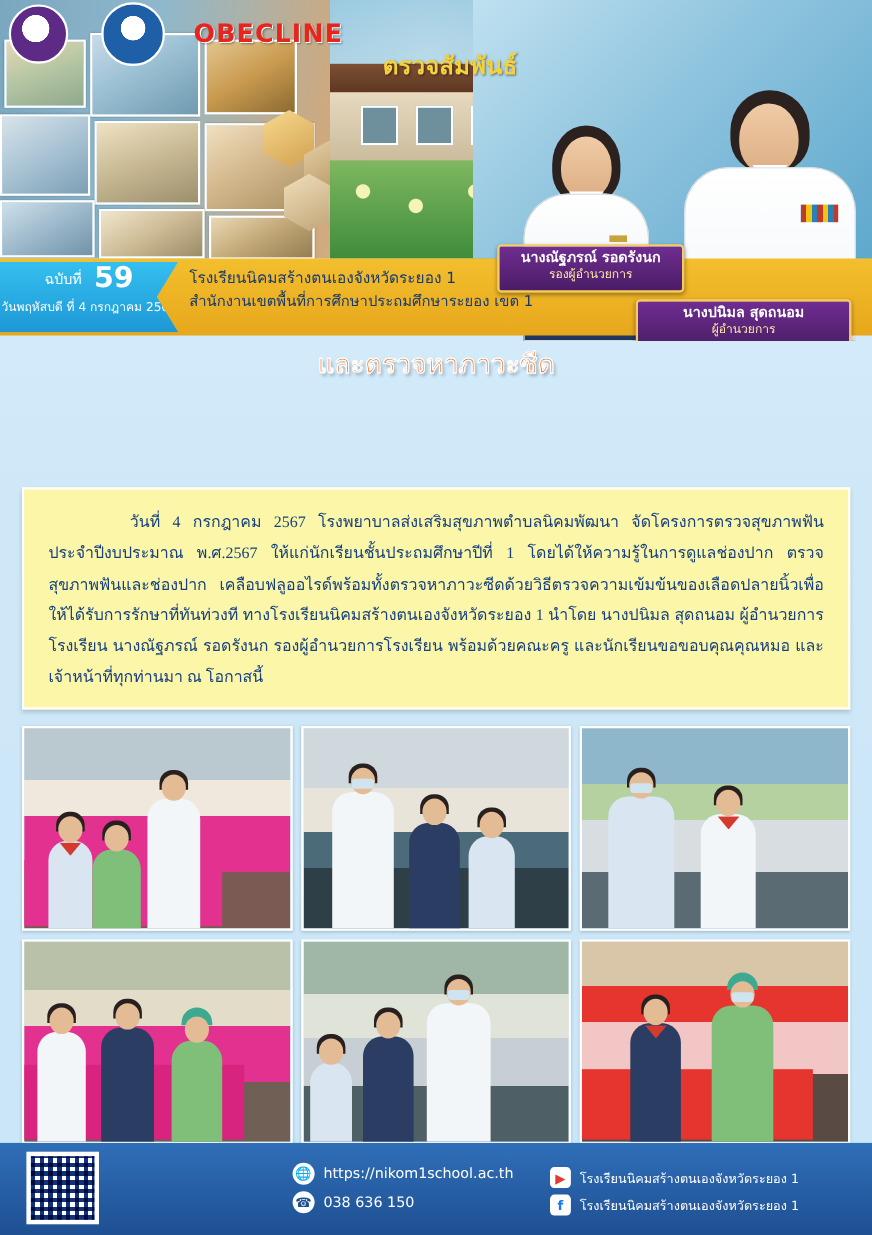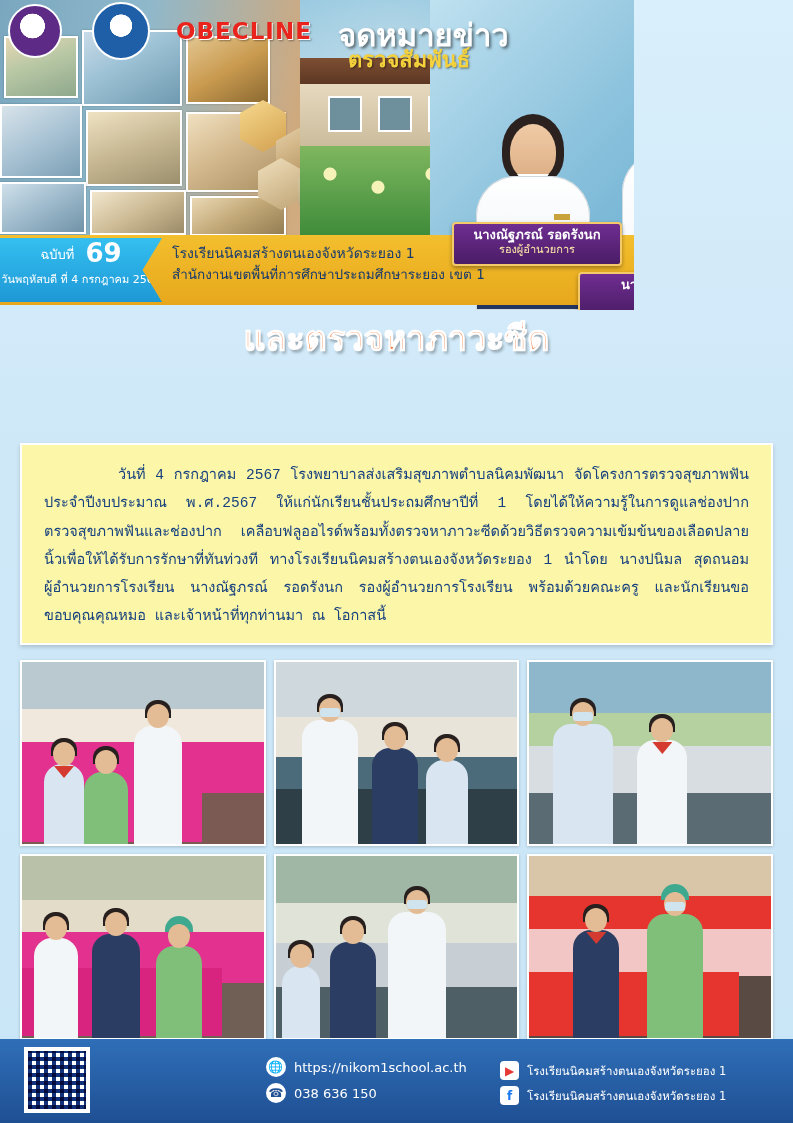--- a/index.html
+++ b/index.html
@@ -10,21 +10,21 @@
     position: relative;
     overflow: hidden;
   }
   .page {
     position: absolute; inset: 0;
     background: linear-gradient(180deg,#d9effb 0%, #cfe8f8 40%, #c9e6f7 100%);
   }
 
   
   .header {
-    position: absolute; left: 0; top: 0; width: 634px; height: 310px;
+    position: absolute; left: 0; top: 0; width: 793px; height: 310px;
     overflow: hidden;
   }
   .hdr-photo-band {
     position: absolute; left: 0; top: 0; width: 793px; height: 235px;
     background:
       linear-gradient(100deg,#7aa7bf 0%, #8fb8cb 18%, #cfa97e 38%, #d7b98a 52%, #7fb36a 70%, #5f9a52 88%, #4d8f46 100%);
   }
   
   .mosaic { position: absolute; left: 0; top: 0; width: 330px; height: 235px; }
   .ph {
@@ -221,38 +221,38 @@
   .title-wrap {
     position: absolute; left: 0; top: 316px; width: 793px; text-align: center;
   }
   .title-1 {
     font-size: 35px; font-weight: bold; color: #f7e23a;
     -webkit-text-stroke: 1.5px #1b3f8f;
     text-shadow: 2px 3px 3px rgba(0,0,0,.35);
     line-height: 1.25;
   }
   .title-2 {
-    font-size: 34px; font-weight: bold; color: #f26a22;
+    font-size: 24px; font-weight: normal; color: #f26a22;
     -webkit-text-stroke: 1.2px #ffffff;
     text-shadow: 2px 3px 3px rgba(0,0,0,.3);
     line-height: 1.3;
   }
 
   
   .textbox {
     position: absolute; left: 20px; top: 443px; width: 753px; height: 202px;
     background: #fbf6a8;
     border: 2px solid #ffffff;
     box-shadow: 0 2px 4px rgba(0,0,0,.18);
     padding: 16px 22px;
   }
   .textbox p {
     color: #17407f; font-size: 14.5px; line-height: 1.95;
     text-align: justify; text-indent: 74px;
-    font-family: Liberation Mono, monospace;
+    font-family: Liberation Serif, serif;
   }
 
   
   .grid {
     position: absolute; left: 20px; top: 660px; width: 753px; height: 380px;
     display: grid; grid-template-columns: repeat(3, 1fr); grid-template-rows: repeat(2, 1fr);
     gap: 8px;
   }
   .cell {
     position: relative; overflow: hidden; border: 2px solid #ffffff;
@@ -376,28 +376,27 @@
           <div class="ribbons"></div>
         </div>
       </div>
     </div>
 
     <div class="logo l1"></div>
     <div class="logo l2"></div>
 
     <div class="brand-row">
       <div class="brand-obec">OBECLINE</div>
-      <div class="brand-th1">จดหมายข่าว</div>
       <div class="brand-th2">ตรวจสัมพันธ์</div>
     </div>
 
     <div class="strip"></div>
     <div class="strip-left">
       <span class="issue-label">ฉบับที่</span>
-      <span class="issue-no">69</span>
+      <span class="issue-no">59</span>
       <div class="issue-date">วันพฤหัสบดี ที่ 4 กรกฎาคม 2567</div>
     </div>
     <div class="strip-text">
       <div class="l1">โรงเรียนนิคมสร้างตนเองจังหวัดระยอง 1</div>
       <div class="l2">สำนักงานเขตพื้นที่การศึกษาประถมศึกษาระยอง  เขต 1</div>
     </div>
 
     <div class="namecard nc-deputy">
       <div class="nm">นางณัฐภรณ์ รอดรังนก</div>
       <div class="ps">รองผู้อำนวยการ</div>

